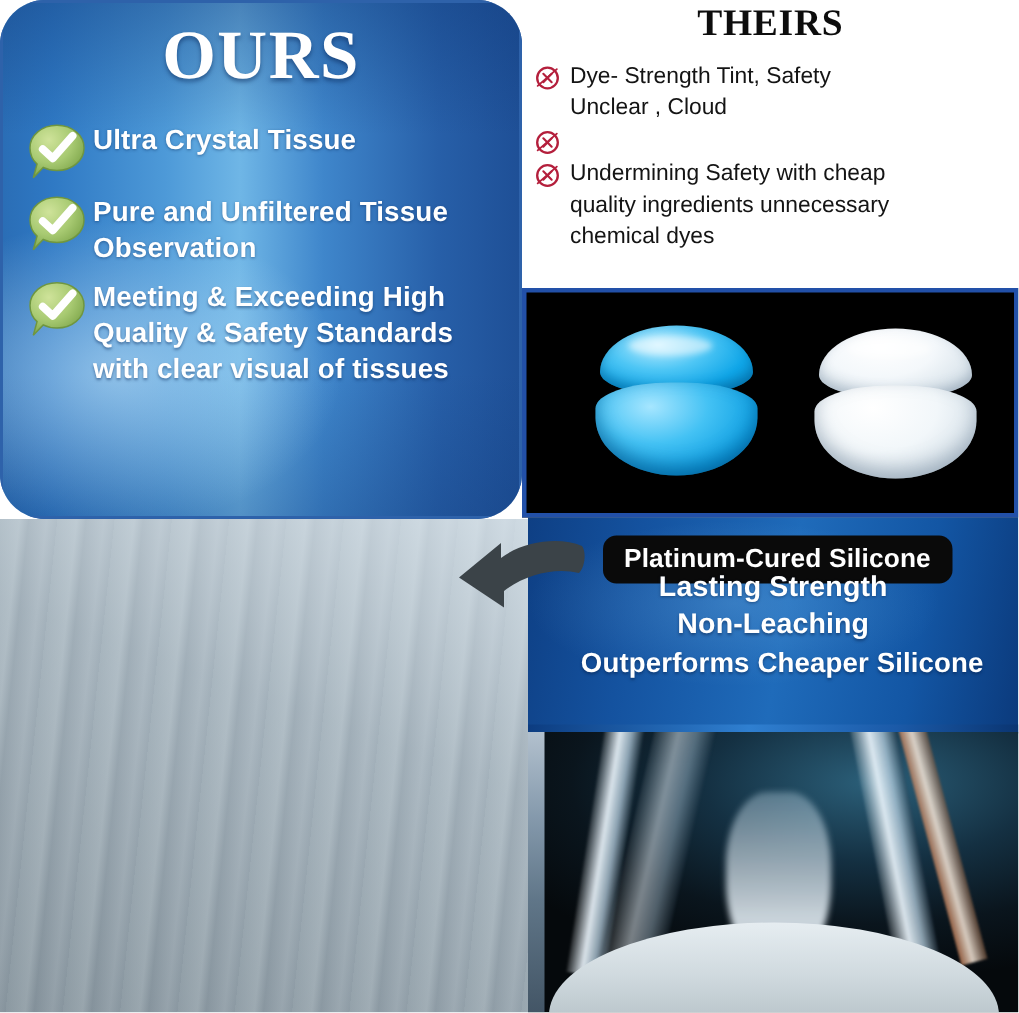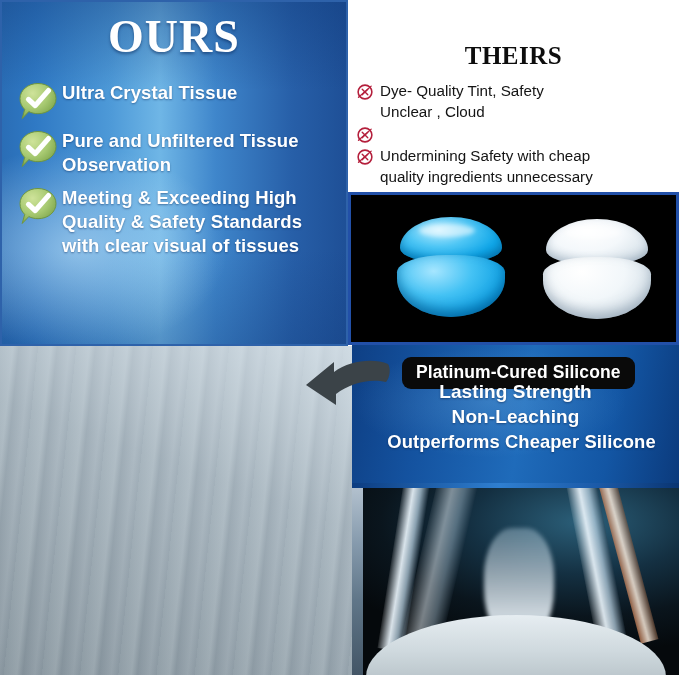--- a/index.html
+++ b/index.html
@@ -24,20 +24,21 @@
     background:
       linear-gradient(90deg,
         #2a6db5 0%,
         #2f79c4 10%,
         #4e9ad8 32%,
         #6fb6e6 46%,
         #3f86cb 62%,
         #275fa8 84%,
         #1e4f96 100%);
     overflow:hidden;
+    border-radius:30px;
   }
   .ours-panel:before{
     content:"";
     position:absolute; inset:0;
     background:
       radial-gradient(ellipse 70% 48% at 22% 72%, rgba(190,225,248,.62) 0%, rgba(190,225,248,0) 62%),
       linear-gradient(180deg, rgba(16,58,122,.42) 0%, rgba(16,58,122,0) 26%, rgba(16,58,122,0) 72%, rgba(16,58,122,.30) 100%);
     pointer-events:none;
   }
   .ours-border{
@@ -89,21 +90,20 @@
     text-shadow:0 1px 2px rgba(12,45,95,.5);
     padding-top:1px;
   }
 
   
   .theirs-panel{
     position:absolute;
     left:348px; top:0;
     width:331px; height:229px;
     background:#ffffff;
-    margin-top:40px;
   }
   .theirs-title{
     position:absolute;
     left:0; top:2px; width:331px;
     text-align:center;
     font-family:"Liberation Serif", serif;
     font-weight:bold;
     font-size:25px;
     letter-spacing:.5px;
     color:#0d0d0d;
@@ -365,21 +365,21 @@
 
       <div class="theirs-row">
         <div class="xwrap">
           <svg width="18" height="18" viewBox="0 0 22 22">
             <circle cx="11" cy="11" r="8.4" fill="none" stroke="#b41f3c" stroke-width="1.9"></circle>
             <path d="M7.6 7.6 L14.4 14.4 M14.4 7.6 L7.6 14.4" stroke="#b41f3c" stroke-width="1.7" stroke-linecap="round"></path>
             <path d="M3.0 17.4 L18.6 3.8" stroke="#b41f3c" stroke-width="1.5" stroke-linecap="round"></path>
           </svg>
         </div>
         <div class="txt">
-          <span class="ind">Dye- Quality Tint, Safety</span>
+          <span class="ind">Dye- Strength Tint, Safety</span>
           <span class="ind">Unclear , Cloud</span>
         </div>
       </div>
 
       <div class="theirs-row">
         <div class="xwrap">
           <svg width="18" height="18" viewBox="0 0 22 22">
             <circle cx="11" cy="11" r="8.4" fill="none" stroke="#b41f3c" stroke-width="1.9"></circle>
             <path d="M7.6 7.6 L14.4 14.4 M14.4 7.6 L7.6 14.4" stroke="#b41f3c" stroke-width="1.7" stroke-linecap="round"></path>
             <path d="M3.0 17.4 L18.6 3.8" stroke="#b41f3c" stroke-width="1.5" stroke-linecap="round"></path>

